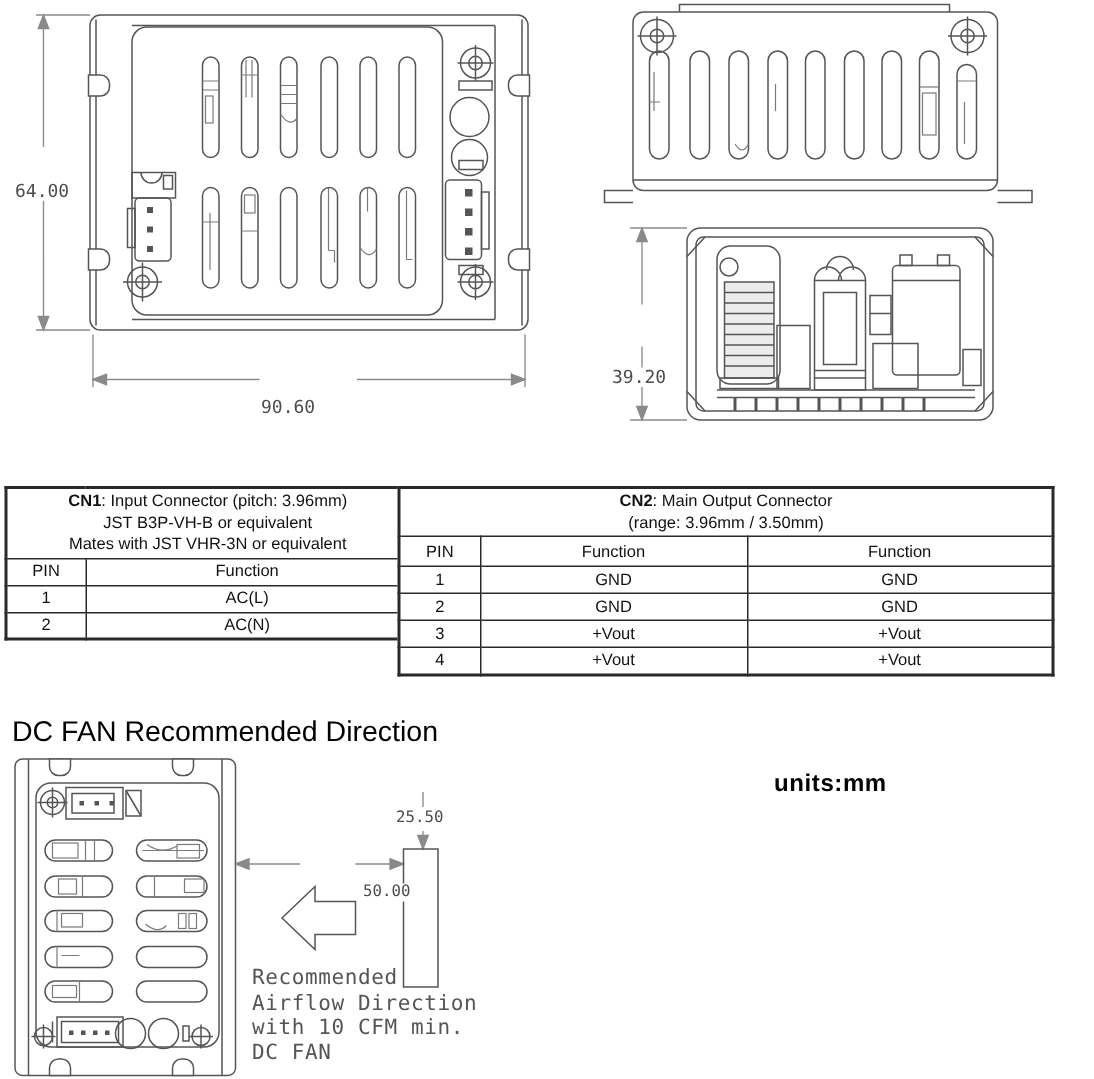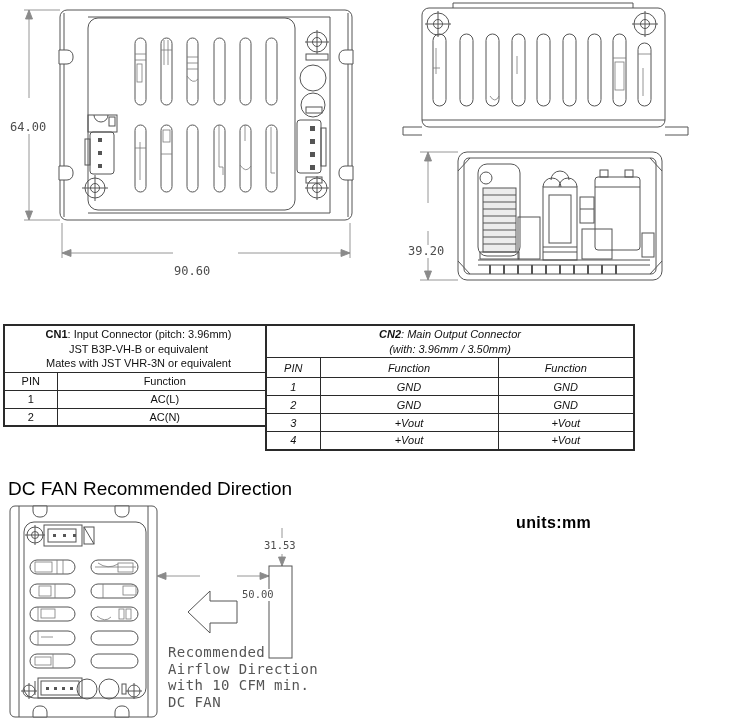--- a/index.html
+++ b/index.html
@@ -237,31 +237,31 @@
     <td>1</td>
     <td>AC(L)</td>
   </tr>
   <tr class="row-h">
     <td>2</td>
     <td>AC(N)</td>
   </tr>
 </tbody>
   </table>
 
-<table class="spec" style="left:265px;top:324px;width:370px;font-style:italic;">
+<table class="spec" style="left:265px;top:324px;width:438px;">
   <colgroup>
       <col style="width:54px;">
       <col style="width:178px;">
       <col>
     </colgroup>
   <tbody>
       <tr>
     <td colspan="3" class="hdr">
       <div><b>CN2</b><span>: Main Output Connector</span></div>
-      <div>(with: 3.96mm / 3.50mm)</div>
+      <div>(range: 3.96mm / 3.50mm)</div>
     </td>
   </tr>
   <tr style="height:20px;">
     <td>PIN</td>
     <td>Function</td>
     <td>Function</td>
   </tr>
   <tr class="row-h">
     <td>1</td>
     <td>GND</td>
@@ -367,21 +367,21 @@
     <polygon points="152,80 161,76.5 161,83.5"></polygon>
         <polygon points="264,80 255,76.5 255,83.5"></polygon>
     <path d="M277,32 V42 M277,58 V70" fill="none"></path>
     <polygon points="277,70 273.5,61 280.5,61"></polygon>
   </g>
   <rect x="264" y="70" width="23" height="92" stroke="#555" fill="none" stroke-width="1"></rect>
   <path d="M183,116 L205,95 V105 H232 V127 H205 V137 Z" stroke="#555" fill="none" stroke-width="1"></path>
 </svg>
 </div>
 <span class="dim dim-sm" style="left:201px;top:589px;margin-left:40px;">50.00</span>
-<span class="dim dim-sm" style="left:263px;top:540px;">31.53</span>
+<span class="dim dim-sm" style="left:263px;top:540px;">25.50</span>
 
 <div class="cad-note" style="left:168px;top:644px;">
   <div>Recommended</div>
   <div>Airflow Direction</div>
   <div>with 10 CFM min.</div>
   <div>DC FAN</div>
 </div>
 
 <span class="units" style="left:468px;top:514px;">units:mm</span>
 

